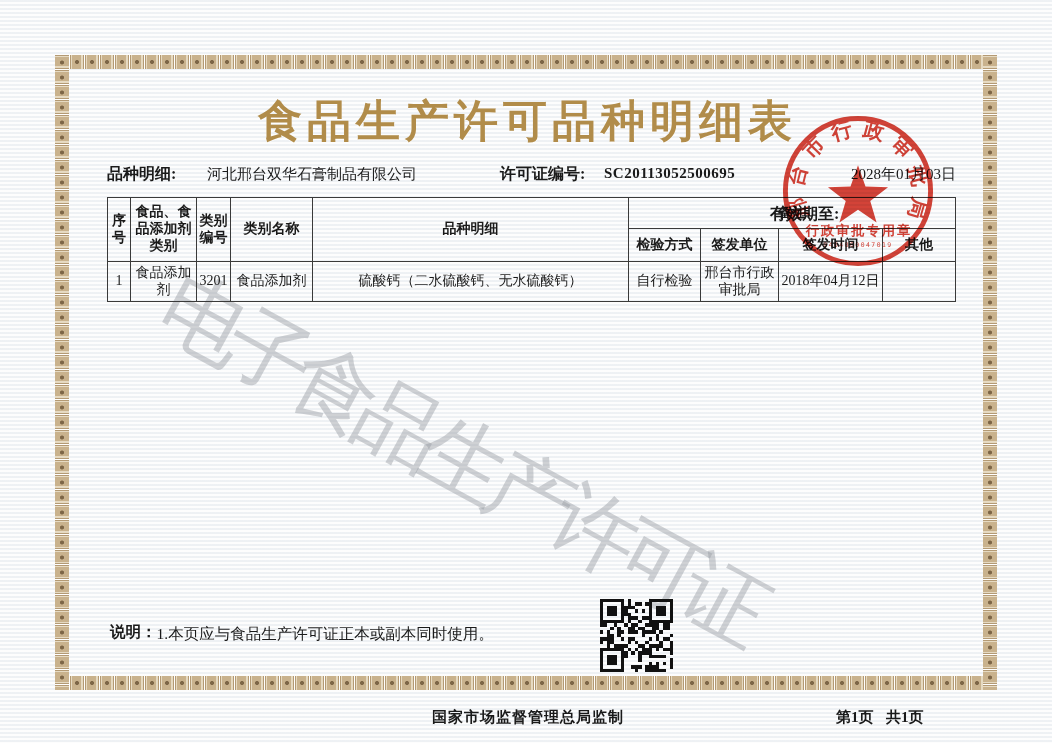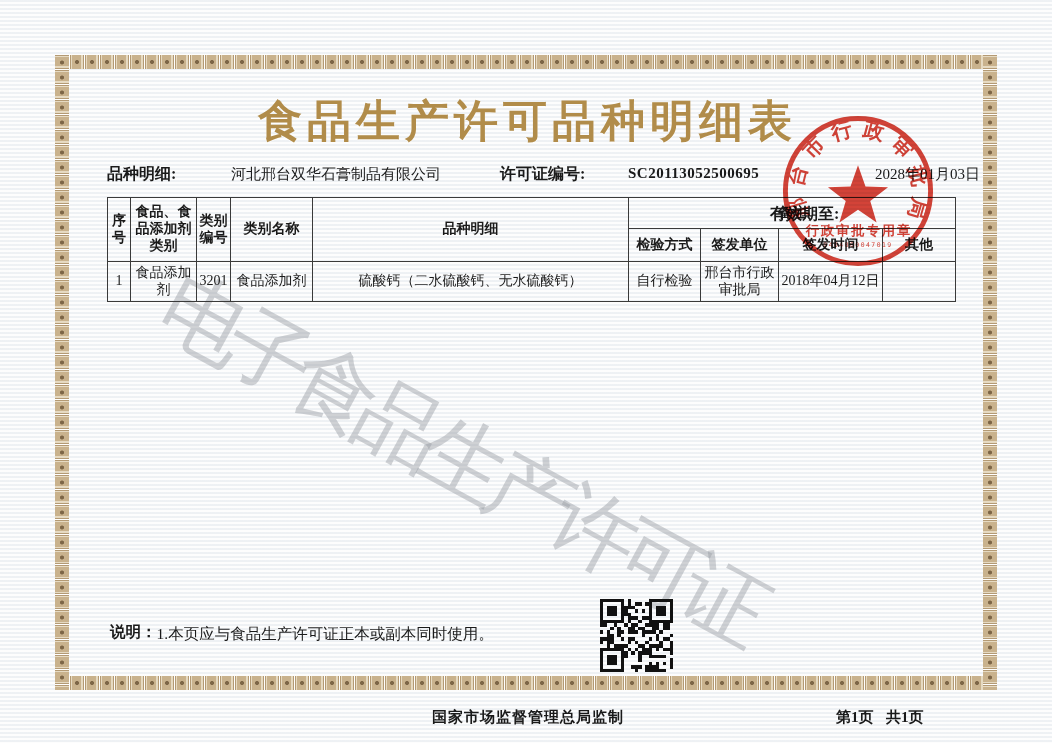--- a/index.html
+++ b/index.html
@@ -44,21 +44,21 @@
   
   .doc-title {
     position:absolute; left:70px; top:92px; width:915px; z-index:2;
     text-align:center; font-size:44px; font-weight:bold; letter-spacing:5px;
     color:#b18c4a; text-shadow:0 1px 0 rgba(255,255,255,0.6);
   }
 
   
   .info-row { position:absolute; left:0; top:164px; width:1052px; height:24px; z-index:2; font-size:15px; }
   .info-row .lbl { position:absolute; font-weight:bold; font-size:16px; }
-  .info-row .val { position:absolute; font-size:15px;margin-left:24px; }
+  .info-row .val { position:absolute; font-size:15px; }
   .lbl-producer { left:107px; }
   .val-producer { left:207px; top:1px; }
   .lbl-license  { left:500px; }
   .val-license  { left:604px; top:1px; letter-spacing:0.5px;font-weight:bold; }
   .lbl-validity { left:770px;margin-top:40px; }
   .val-validity { left:851px; top:1px; }
 
   
   table.main {
     position:absolute; left:107px; top:197px; z-index:2;

